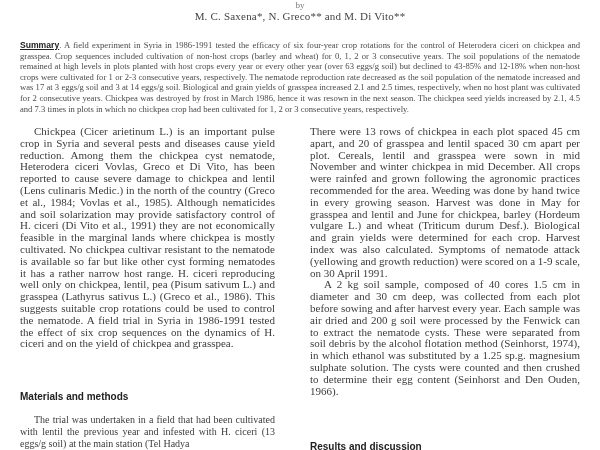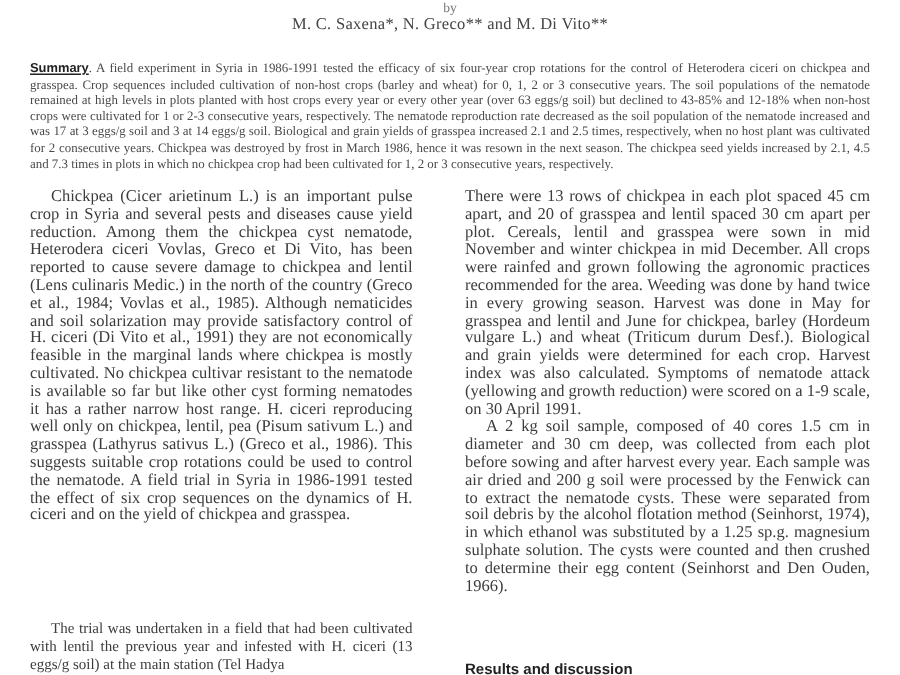--- a/index.html
+++ b/index.html
@@ -44,20 +44,21 @@
   <div class="authors">M. C. Saxena*, N. Greco** and M. Di Vito**</div>
 
   <div class="summary">
     <b>Summary</b><span>. A field experiment in Syria in 1986-1991 tested the efficacy of six four-year crop rotations for the control of Heterodera ciceri on chickpea and grasspea. Crop sequences included cultivation of non-host crops (barley and wheat) for 0, 1, 2 or 3 consecutive years. The soil populations of the nematode remained at high levels in plots planted with host crops every year or every other year (over 63 eggs/g soil) but declined to 43-85% and 12-18% when non-host crops were cultivated for 1 or 2-3 consecutive years, respectively. The nematode reproduction rate decreased as the soil population of the nematode increased and was 17 at 3 eggs/g soil and 3 at 14 eggs/g soil. Biological and grain yields of grasspea increased 2.1 and 2.5 times, respectively, when no host plant was cultivated for 2 consecutive years. Chickpea was destroyed by frost in March 1986, hence it was resown in the next season. The chickpea seed yields increased by 2.1, 4.5 and 7.3 times in plots in which no chickpea crop had been cultivated for 1, 2 or 3 consecutive years, respectively.</span>
   </div>
 
   <div class="col left">
     <p>Chickpea (Cicer arietinum L.) is an important pulse crop in Syria and several pests and diseases cause yield reduction. Among them the chickpea cyst nematode, Heterodera ciceri Vovlas, Greco et Di Vito, has been reported to cause severe damage to chickpea and lentil (Lens culinaris Medic.) in the north of the country (Greco et al., 1984; Vovlas et al., 1985). Although nematicides and soil solarization may provide satisfactory control of H. ciceri (Di Vito et al., 1991) they are not economically feasible in the marginal lands where chickpea is mostly cultivated. No chickpea cultivar resistant to the nematode is available so far but like other cyst forming nematodes it has a rather narrow host range. H. ciceri reproducing well only on chickpea, lentil, pea (Pisum sativum L.) and grasspea (Lathyrus sativus L.) (Greco et al., 1986). This suggests suitable crop rotations could be used to control the nematode. A field trial in Syria in 1986-1991 tested the effect of six crop sequences on the dynamics of H. ciceri and on the yield of chickpea and grasspea.</p>
   </div>
 
+  <h3 class="heading h-left">Materials and methods</h3>
 
   <div class="col2">
     <p>The trial was undertaken in a field that had been cultivated with lentil the previous year and infested with H. ciceri (13 eggs/g soil) at the main station (Tel Hadya</p>
   </div>
 
   <div class="col right">
     <p class="noindent">There were 13 rows of chickpea in each plot spaced 45 cm apart, and 20 of grasspea and lentil spaced 30 cm apart per plot. Cereals, lentil and grasspea were sown in mid November and winter chickpea in mid December. All crops were rainfed and grown following the agronomic practices recommended for the area. Weeding was done by hand twice in every growing season. Harvest was done in May for grasspea and lentil and June for chickpea, barley (Hordeum vulgare L.) and wheat (Triticum durum Desf.). Biological and grain yields were determined for each crop. Harvest index was also calculated. Symptoms of nematode attack (yellowing and growth reduction) were scored on a 1-9 scale, on 30 April 1991.</p>
     <p>A 2 kg soil sample, composed of 40 cores 1.5 cm in diameter and 30 cm deep, was collected from each plot before sowing and after harvest every year. Each sample was air dried and 200 g soil were processed by the Fenwick can to extract the nematode cysts. These were separated from soil debris by the alcohol flotation method (Seinhorst, 1974), in which ethanol was substituted by a 1.25 sp.g. magnesium sulphate solution. The cysts were counted and then crushed to determine their egg content (Seinhorst and Den Ouden, 1966).</p>
   </div>
 

